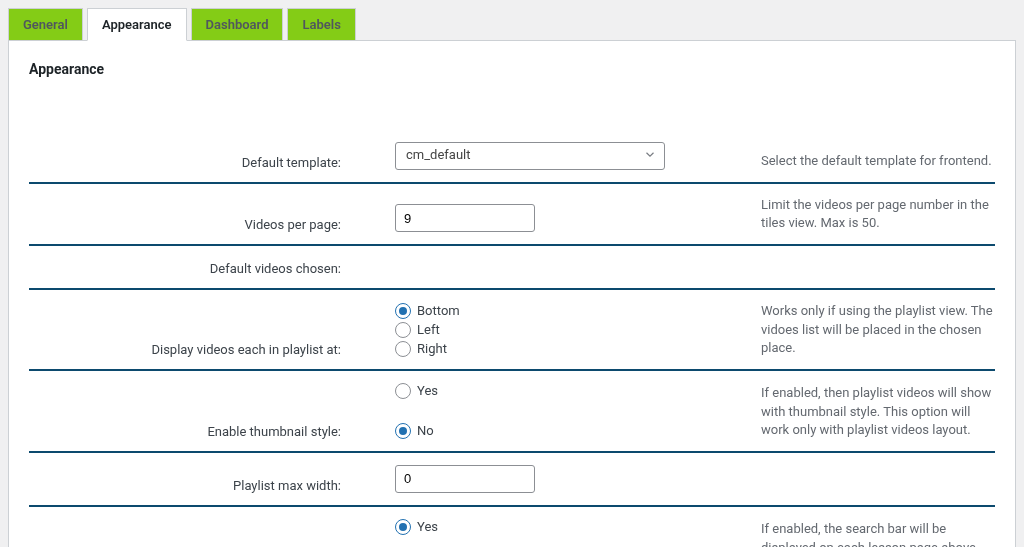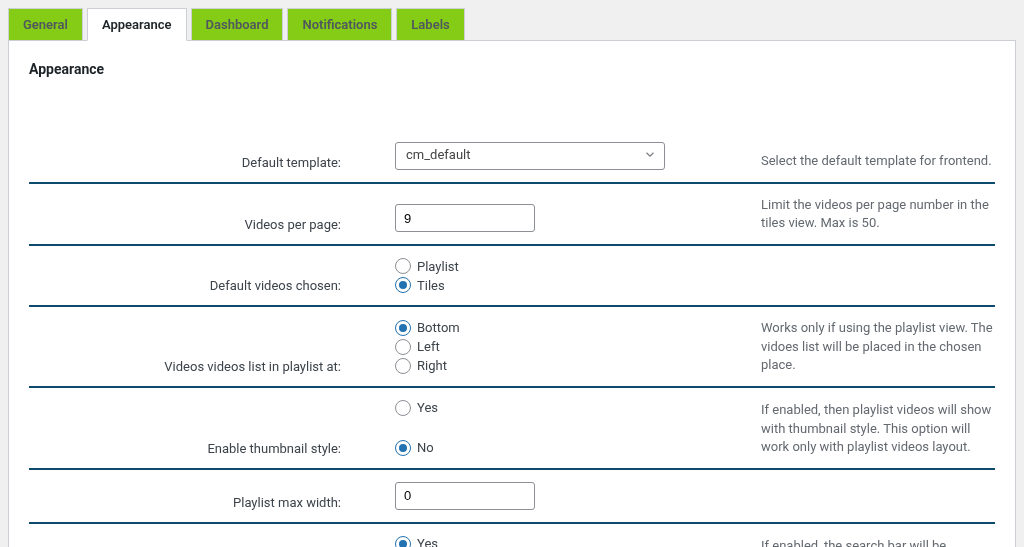--- a/index.html
+++ b/index.html
@@ -159,21 +159,20 @@
   </style>
 </head>
 <body>
 
 <div class="container">
 
   <div class="tabs">
     <div class="tab">General</div>
     <div class="tab active">Appearance</div>
     <div class="tab">Dashboard</div>
-    <div class="tab">Notifications</div>
     <div class="tab">Labels</div>
   </div>
 
   <div class="panel">
     <div class="panel-title">Appearance</div>
 
     <div class="setting-row">
       <div class="setting-label">Default template:</div>
       <div class="setting-control">
         <div class="select-wrapper">
@@ -191,37 +190,25 @@
     <div class="setting-row">
       <div class="setting-label">Videos per page:</div>
       <div class="setting-control">
         <input type="text" class="text-input" value="9" style="">
       </div>
       <div class="setting-desc">Limit the videos per page number in the tiles view. Max is 50.</div>
     </div>
 
     <div class="setting-row">
       <div class="setting-label">Default videos chosen:</div>
-      <div class="setting-control">
-        <div class="radio-group">
-          <label class="radio-label">
-            <input type="radio" class="radio" name="layout" style="">
-            <span>Playlist</span>
-          </label>
-          <label class="radio-label">
-            <input type="radio" class="radio" name="layout" checked="" style="">
-            <span>Tiles</span>
-          </label>
-        </div>
-      </div>
       <div class="setting-desc"></div>
     </div>
 
     <div class="setting-row">
-      <div class="setting-label">Videos videos list in playlist at:</div>
+      <div class="setting-label">Display videos each in playlist at:</div>
       <div class="setting-control">
         <div class="radio-group">
           <label class="radio-label">
             <input type="radio" class="radio" name="listat" checked="" style="">
             <span>Bottom</span>
           </label>
           <label class="radio-label">
             <input type="radio" class="radio" name="listat" style="">
             <span>Left</span>
           </label>

